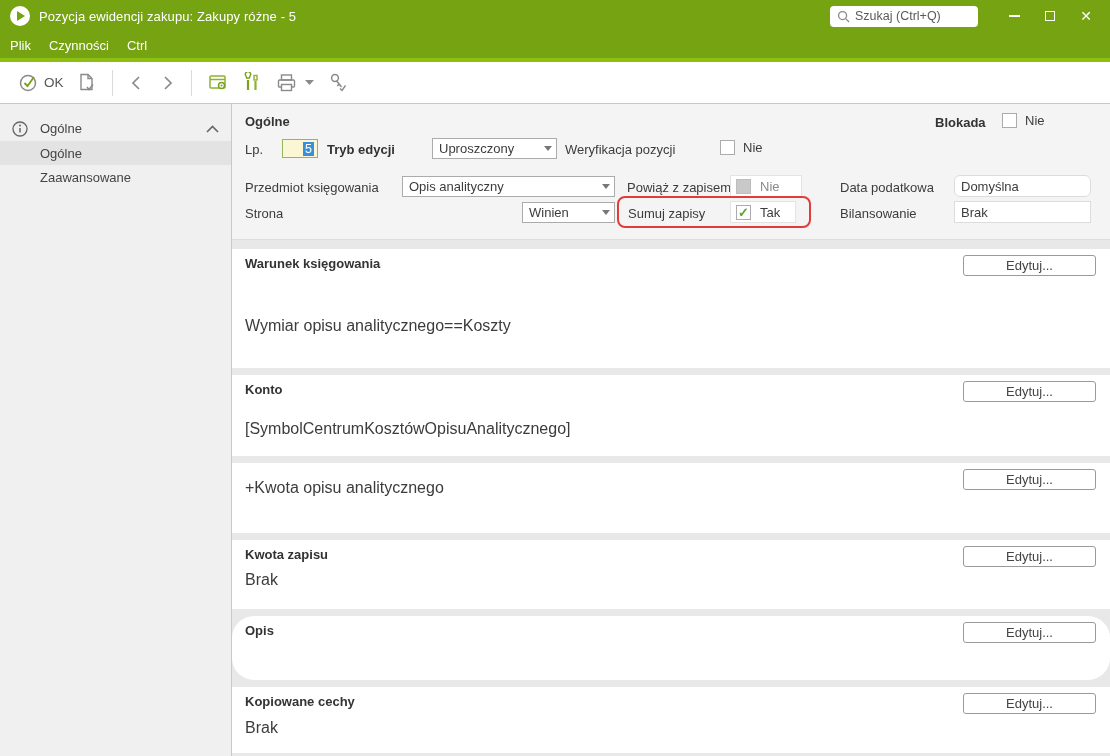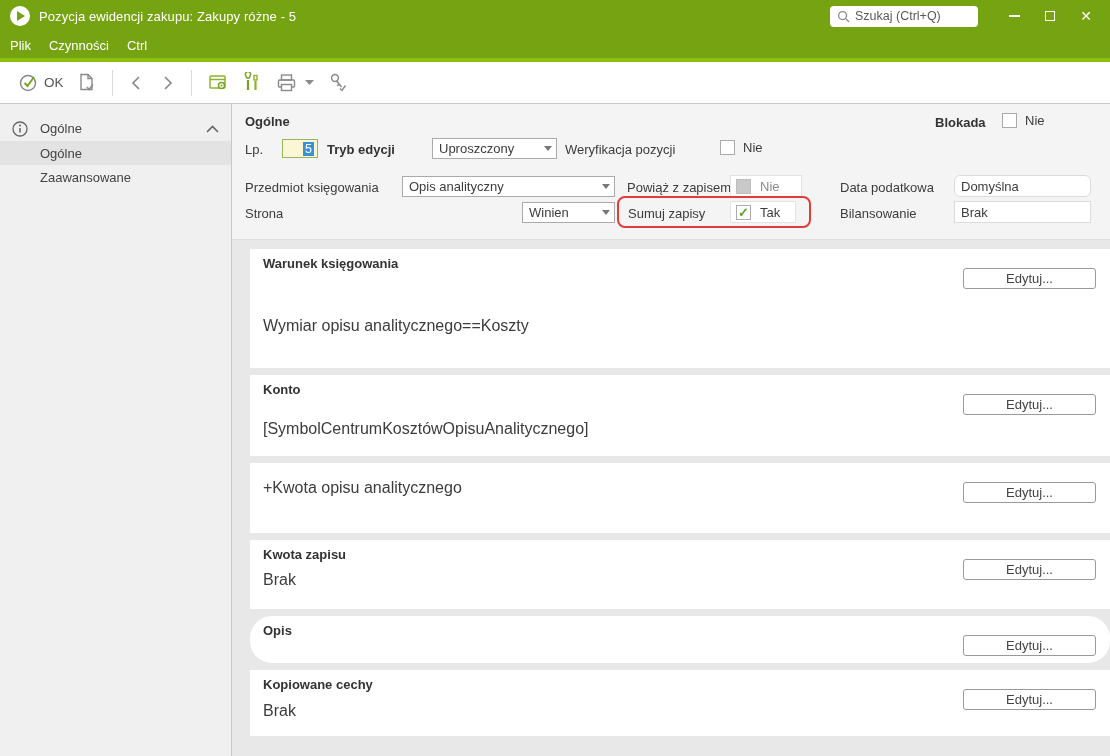--- a/index.html
+++ b/index.html
@@ -75,32 +75,32 @@
          align-items:center; justify-content:center; flex:0 0 auto; }
   .chk.disabled { background:#c9c9c9; border-color:#bdbdbd; }
   .chk .tick { color:#61a332; font-size:13px; font-weight:bold; line-height:1; }
   .chkrow { display:flex; align-items:center; gap:8px; }
   .chkfield { background:#fff; border:1px solid #e3e3e3; height:22px; display:flex; align-items:center;
               gap:9px; padding:0 10px 0 5px; }
 
   .hl-red { border:2px solid #e03c3c; border-radius:8px; background:transparent; }
 
   
-  .cards { padding:9px 0 0 0;margin-left:18px; }
+  .cards { padding:9px 0 0 0; }
   .card { background:#fff; margin-bottom:7px; position:relative; padding:7px 13px; }
   .card .heading { font-weight:bold; font-size:13px; color:#333; }
   .card .content { font-size:16px; color:#3c3c3c; }
-  .edit-btn { position:absolute; top:19px; right:14px; width:133px; height:21px; background:#fff;
+  .edit-btn { position:absolute; top:6px; right:14px; width:133px; height:21px; background:#fff;
               border:1px solid #9a9a9a; border-radius:3px; font-family:"Liberation Sans",sans-serif;
               font-size:13px; color:#444; text-align:center; line-height:19px; }
   .c1 { height:119px; } .c1 .content { margin-top:46px; }
   .c2 { height:81px; }  .c2 .content { margin-top:23px; }
   .c3 { height:70px; }  .c3 .content { margin-top:9px; }
   .c4 { height:69px; }  .c4 .content { margin-top:9px; }
-  .c5 { height:47px;border-radius:22px; }  .c5 .content { margin-top:8px; }
+  .c5 { height:64px;border-radius:22px; }  .c5 .content { margin-top:8px; }
   .c6 { height:66px; }  .c6 .content { margin-top:10px; }
 </style>
 </head>
 <body>
 
 <div class="window">
 
   <div class="titlebar">
     <span class="app-icon">
         <span class="play"></span>

